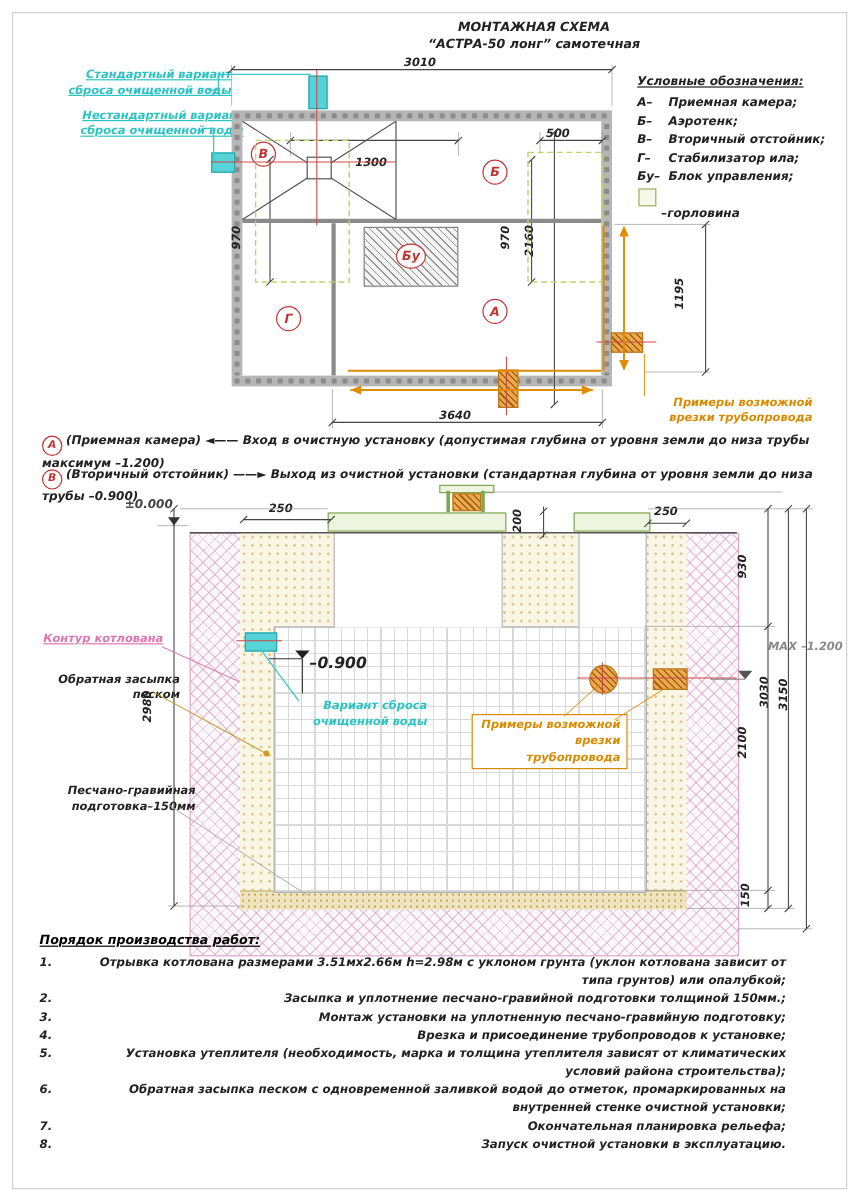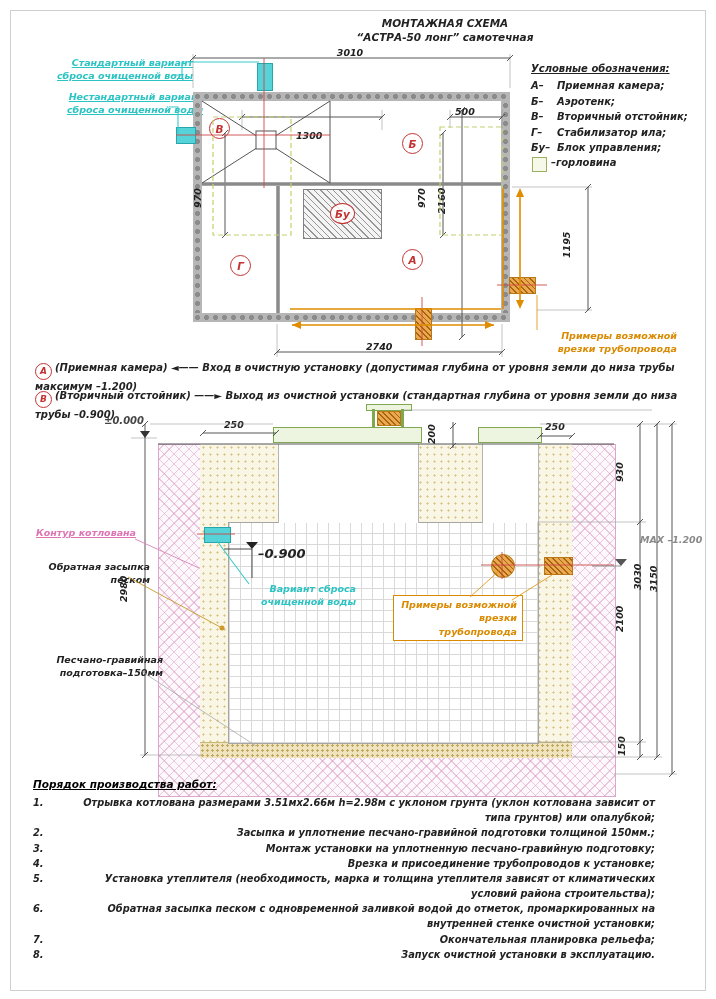--- a/index.html
+++ b/index.html
@@ -90,21 +90,21 @@
     <div class="lrow">
         <span class="k">Г–</span>
         <span>Стабилизатор ила;</span>
       </div>
     <div class="lrow">
         <span class="k">Бу–</span>
         <span>Блок управления;</span>
       </div>
   </div>
   <div class="abs gsq" style="left:532px;top:157px;"></div>
-  <div class="abs lbl" style="left:551px;top:156px;">–горловина</div>
+  <div class="abs lbl" style="left:551px;top:172px;">–горловина</div>
 
   <div class="abs lbl cyan ml small" style="left:33px;top:56px;width:160px;">Стандартный вариант
 сброса очищенной воды</div>
   <div class="abs lbl cyan ml small" style="left:33px;top:90px;width:170px;">Нестандартный вариант
 сброса очищенной воды</div>
 
   <div class="abs wall" style="left:193px;top:92px;width:317px;height:9px;"></div>
   <div class="abs wall" style="left:193px;top:313px;width:317px;height:9px;"></div>
   <div class="abs wall" style="left:193px;top:101px;width:9px;height:212px;"></div>
   <div class="abs wall" style="left:501px;top:101px;width:9px;height:212px;"></div>
@@ -123,21 +123,21 @@
   <div class="lcirc" style="left:402px;top:249px;">А</div>
   <div class="lcirc" style="left:330px;top:203px;width:23px;">Бу</div>
 
   <div class="abs dim" style="left:320px;top:47px;width:60px;text-align:center;">3010</div>
   <div class="abs dim" style="left:296px;top:106px;margin-top:24px;">1300</div>
   <div class="abs dim" style="left:455px;top:106px;">500</div>
   <div class="vlabel" style="left:204px;top:196px;">970</div>
   <div class="vlabel" style="left:428px;top:196px;">970</div>
   <div class="vlabel" style="left:448px;top:202px;">2160</div>
   <div class="vlabel" style="left:573px;top:246px;">1195</div>
-  <div class="abs dim" style="left:366px;top:341px;">2740</div>
+  <div class="abs dim" style="left:366px;top:341px;">3640</div>
 
   <div class="abs lbl orangetx ml small" style="left:517px;top:329px;width:160px;">Примеры возможной
 врезки трубопровода</div>
 
   <div class="note" style="top:361px;">
     <span class="ncirc">А</span><span>(Приемная камера)</span>
     <span><span>◄——</span></span>
     <span>Вход в очистную установку (допустимая глубина от уровня земли до низа трубы максимум –1.200)</span>
   </div>
   <div class="note" style="top:389px;">

